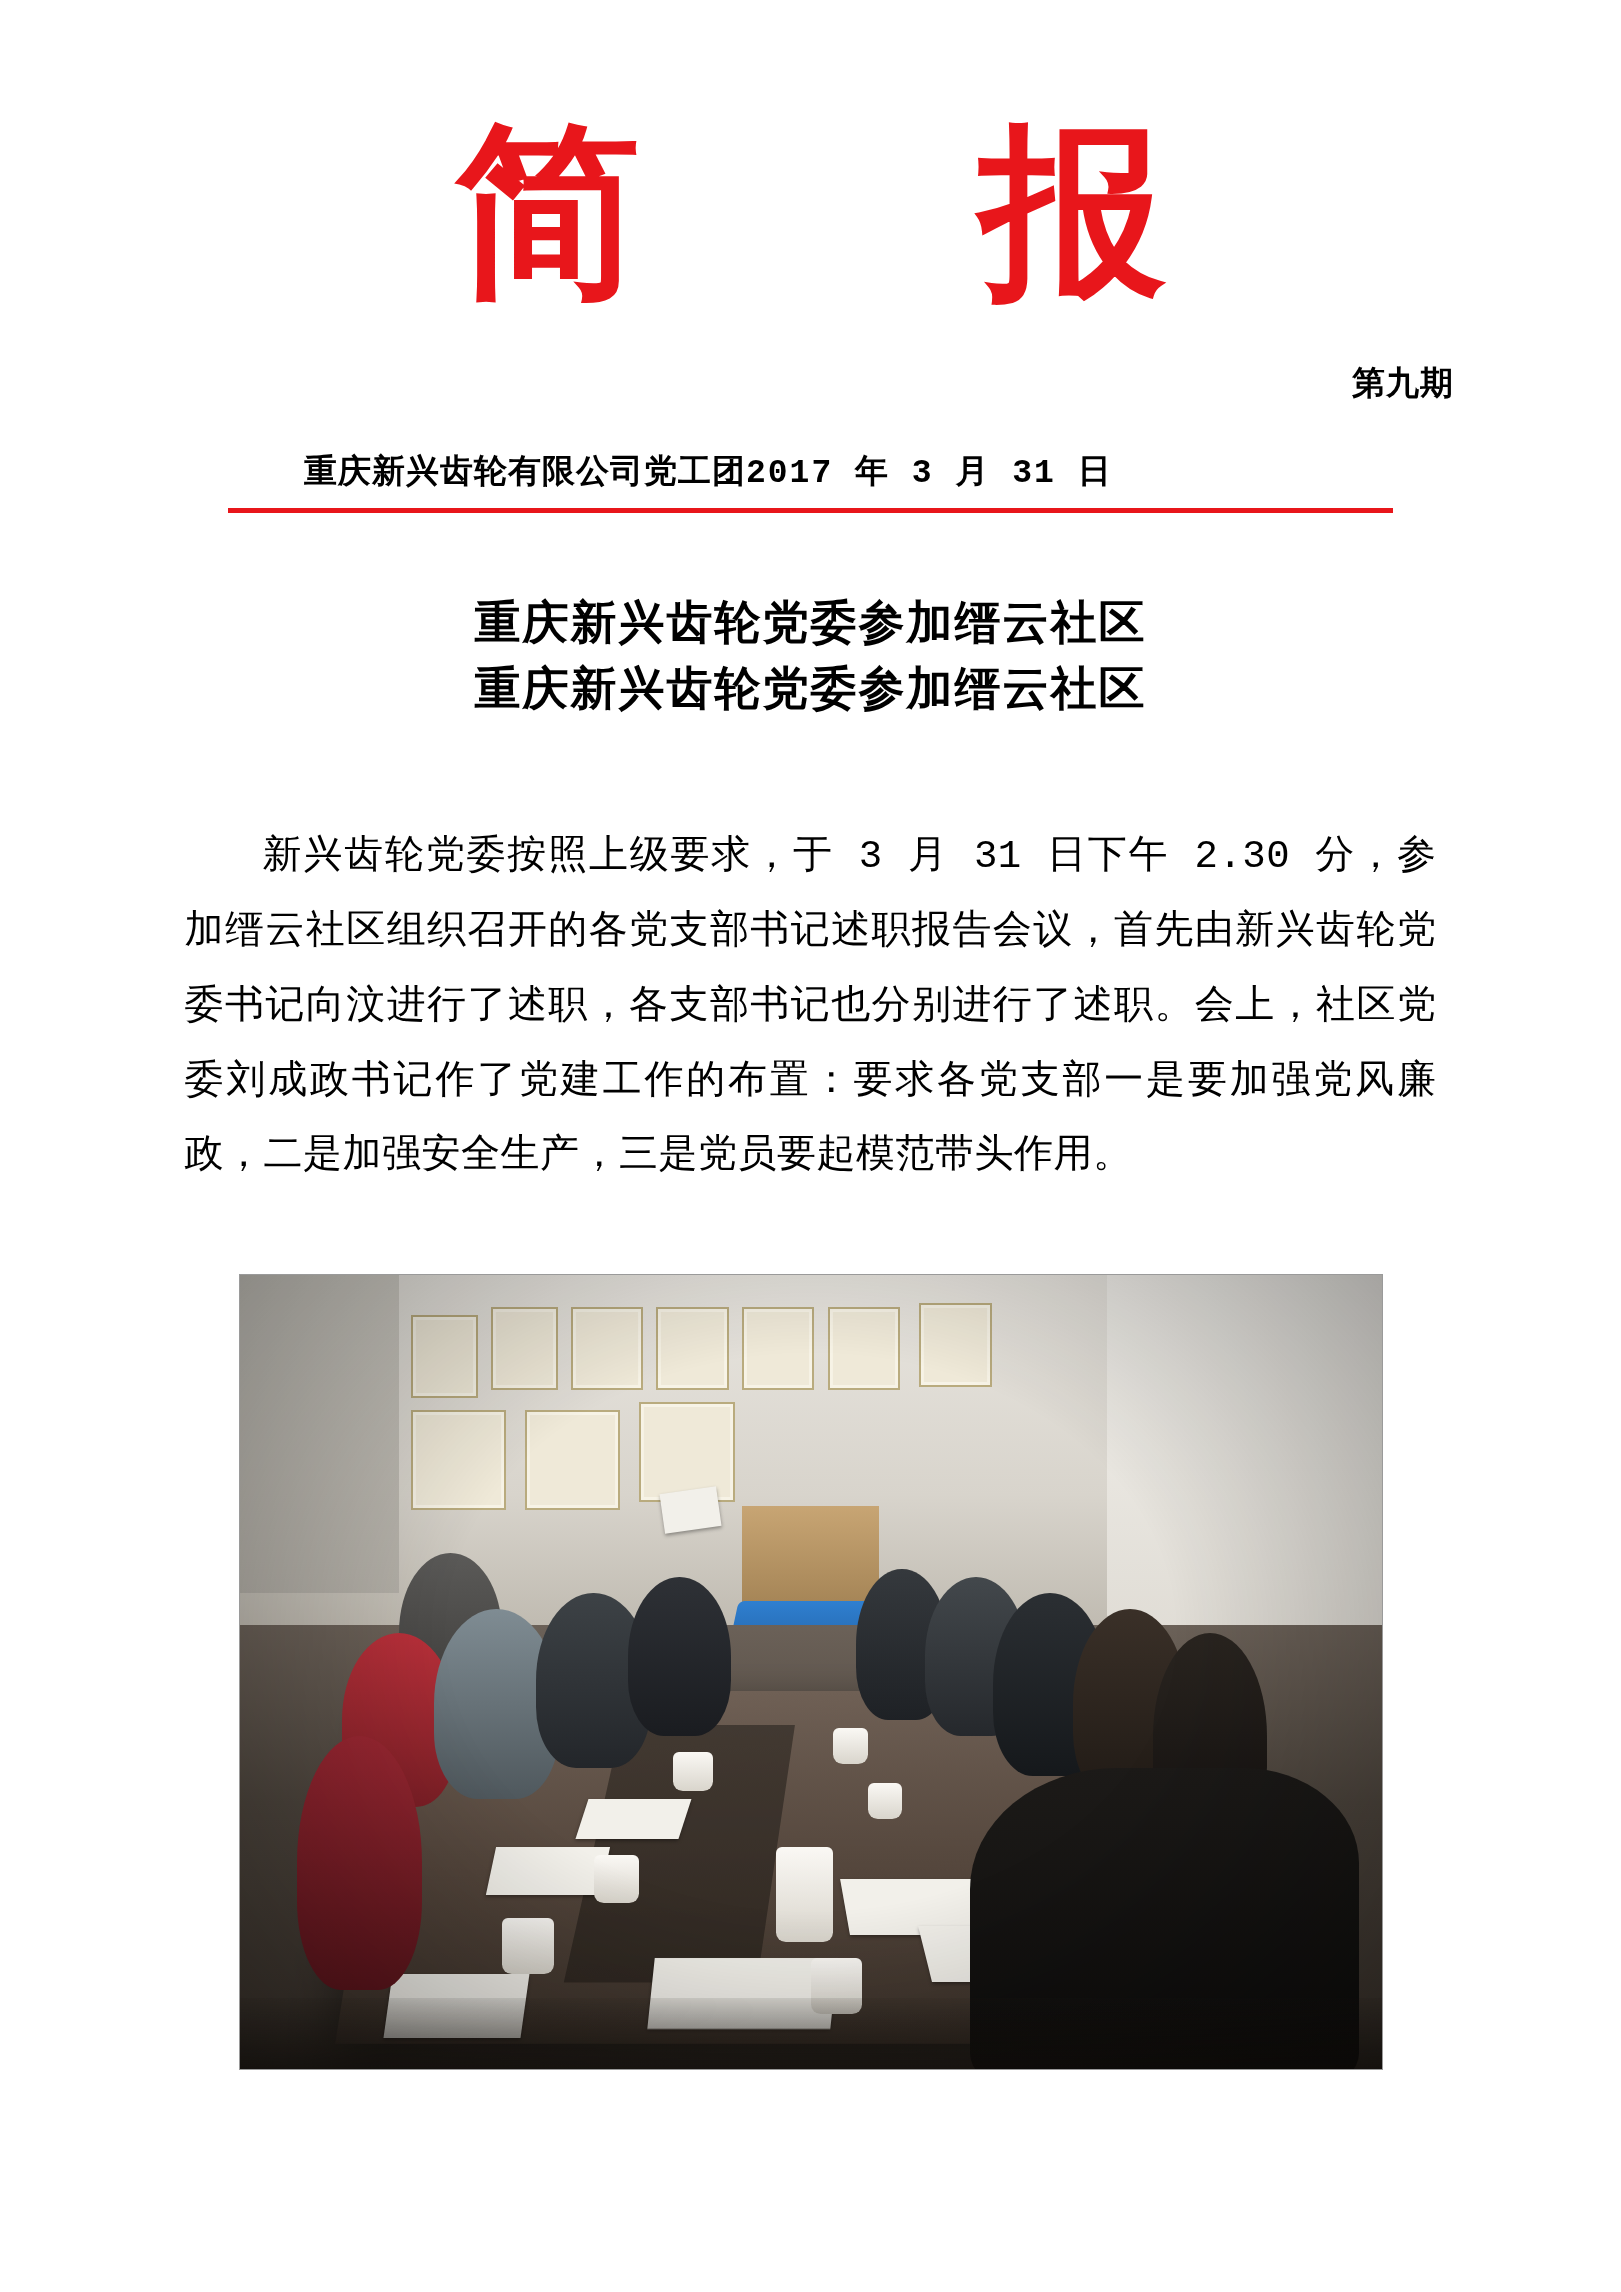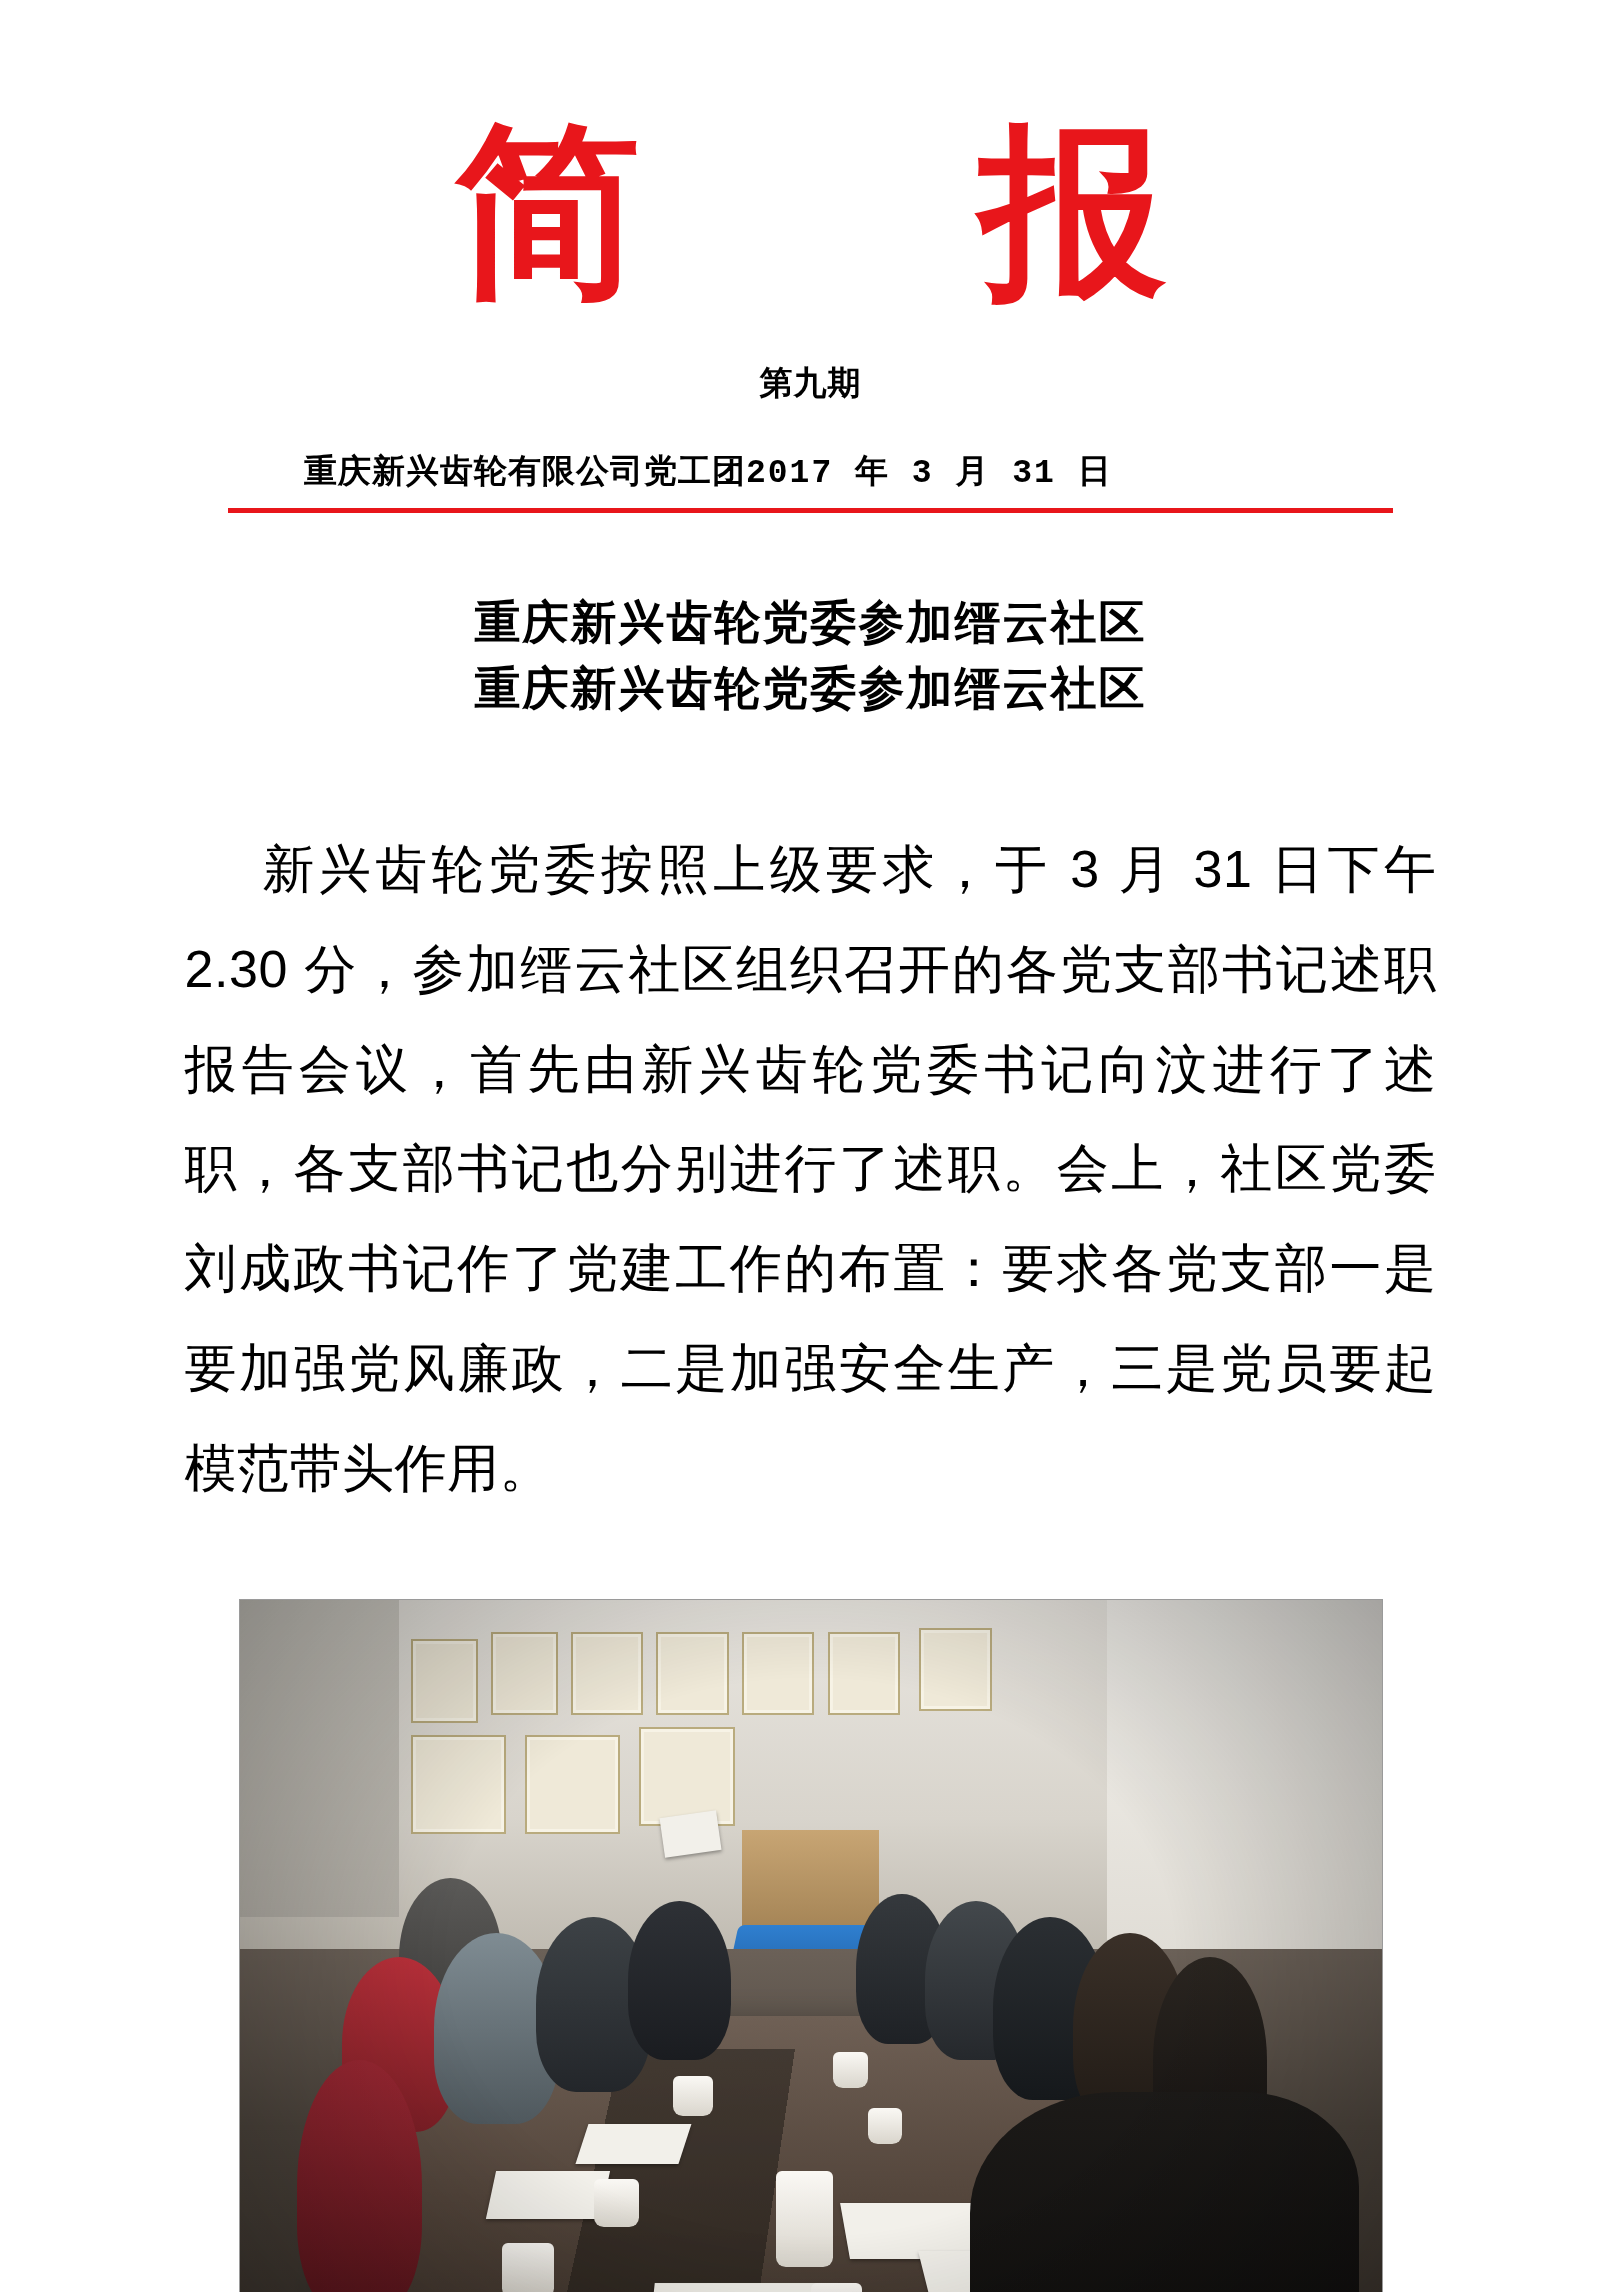--- a/index.html
+++ b/index.html
@@ -28,21 +28,21 @@
     font-family: "DejaVu Serif", "Liberation Serif", serif;
     font-weight: 700;
     font-size: 186px;
     line-height: 1;
     letter-spacing: 137px;
     text-indent: 137px;
     padding-top: 118px;
     white-space: nowrap;
   }
   .issue {
-    text-align: center;
+    text-align: right;
     font-size: 33px;
     font-weight: 700;
     margin-top: 57px;
     font-family: "DejaVu Serif", "Liberation Serif", serif;
     letter-spacing: 1px;
   }
   .meta-row {
     display: flex;
     justify-content: flex-start;
     align-items: flex-end;
@@ -65,25 +65,25 @@
     font-family: "DejaVu Sans", "Liberation Sans", sans-serif;
     font-weight: 700;
     font-size: 46px;
     line-height: 1.45;
     margin-top: 76px;
     letter-spacing: 2px;
   }
   .headline div { white-space: nowrap; }
   .body-text {
     margin-top: 98px;
-    font-size: 52px;
+    font-size: 39px;
     line-height: 1.92;
     text-align: justify;
     text-justify: inter-ideograph;
-    font-family: Liberation Sans, sans-serif;
+    font-family: Liberation Mono, monospace;
     text-indent: 78px;
     padding: 0 17.6px;
     letter-spacing: 0.5px;
   }
   .photo-wrap {
     margin-top: 80px;
     display: flex;
     justify-content: center;
   }
   .photo {

